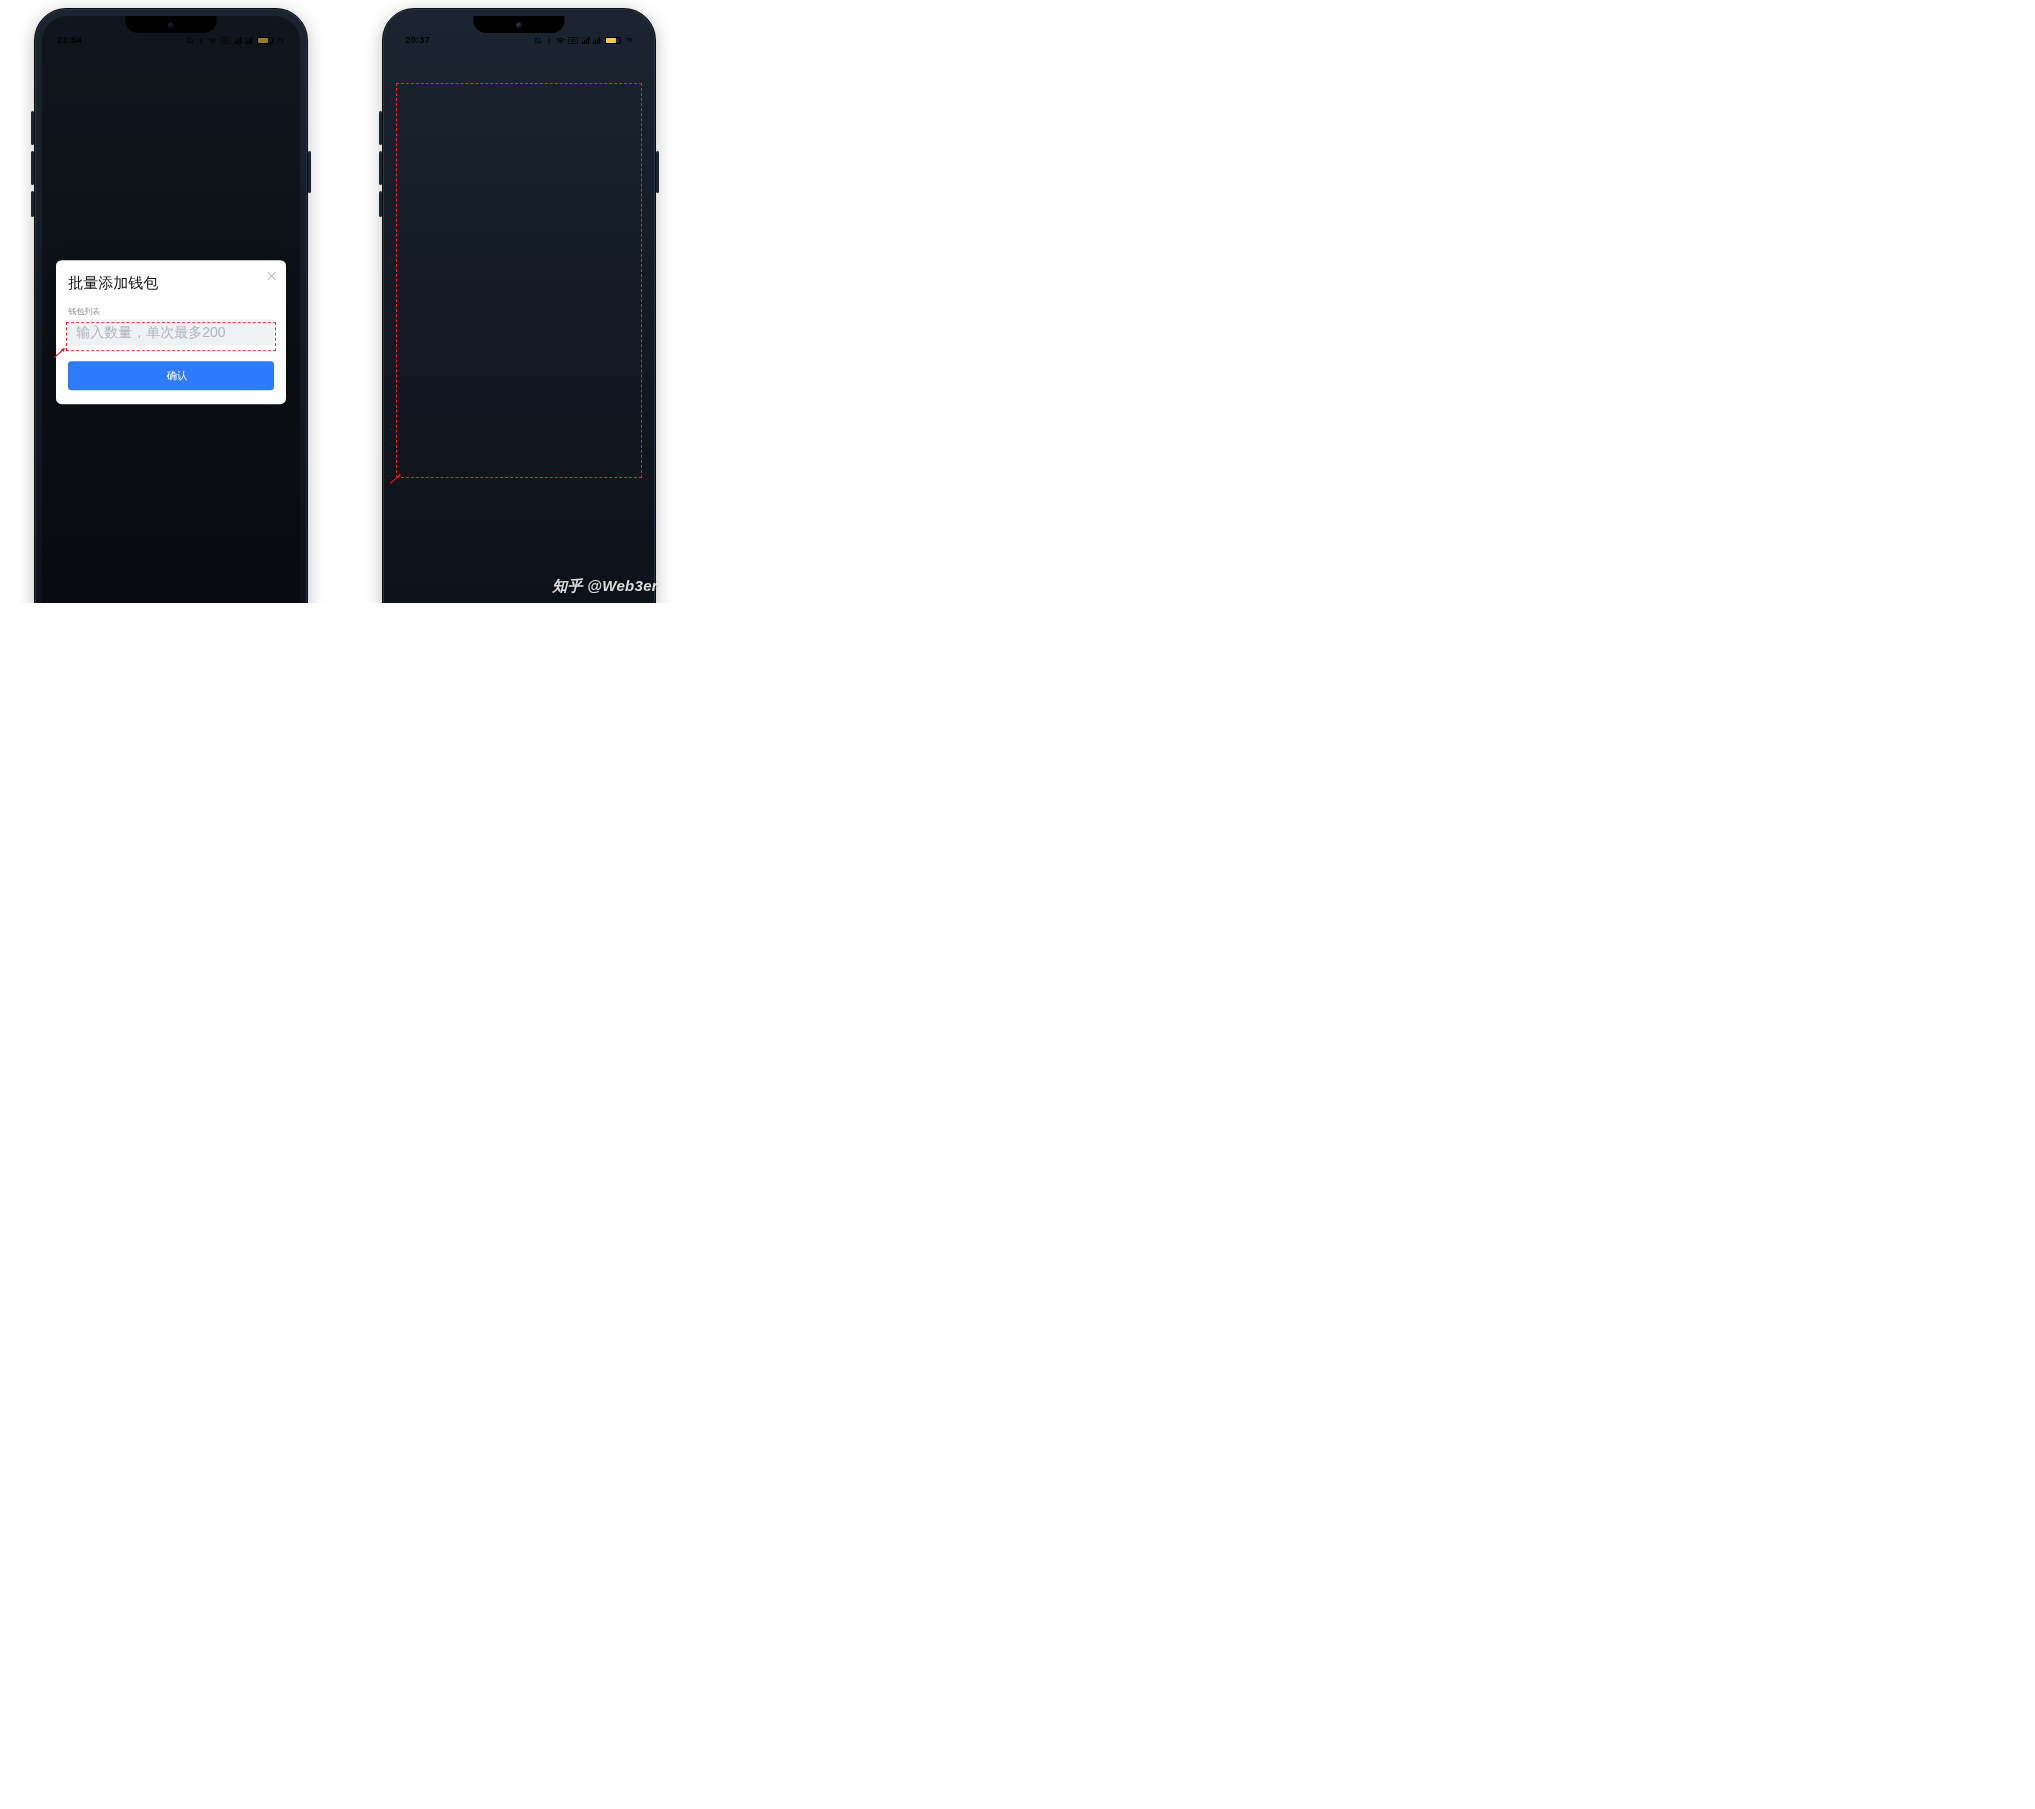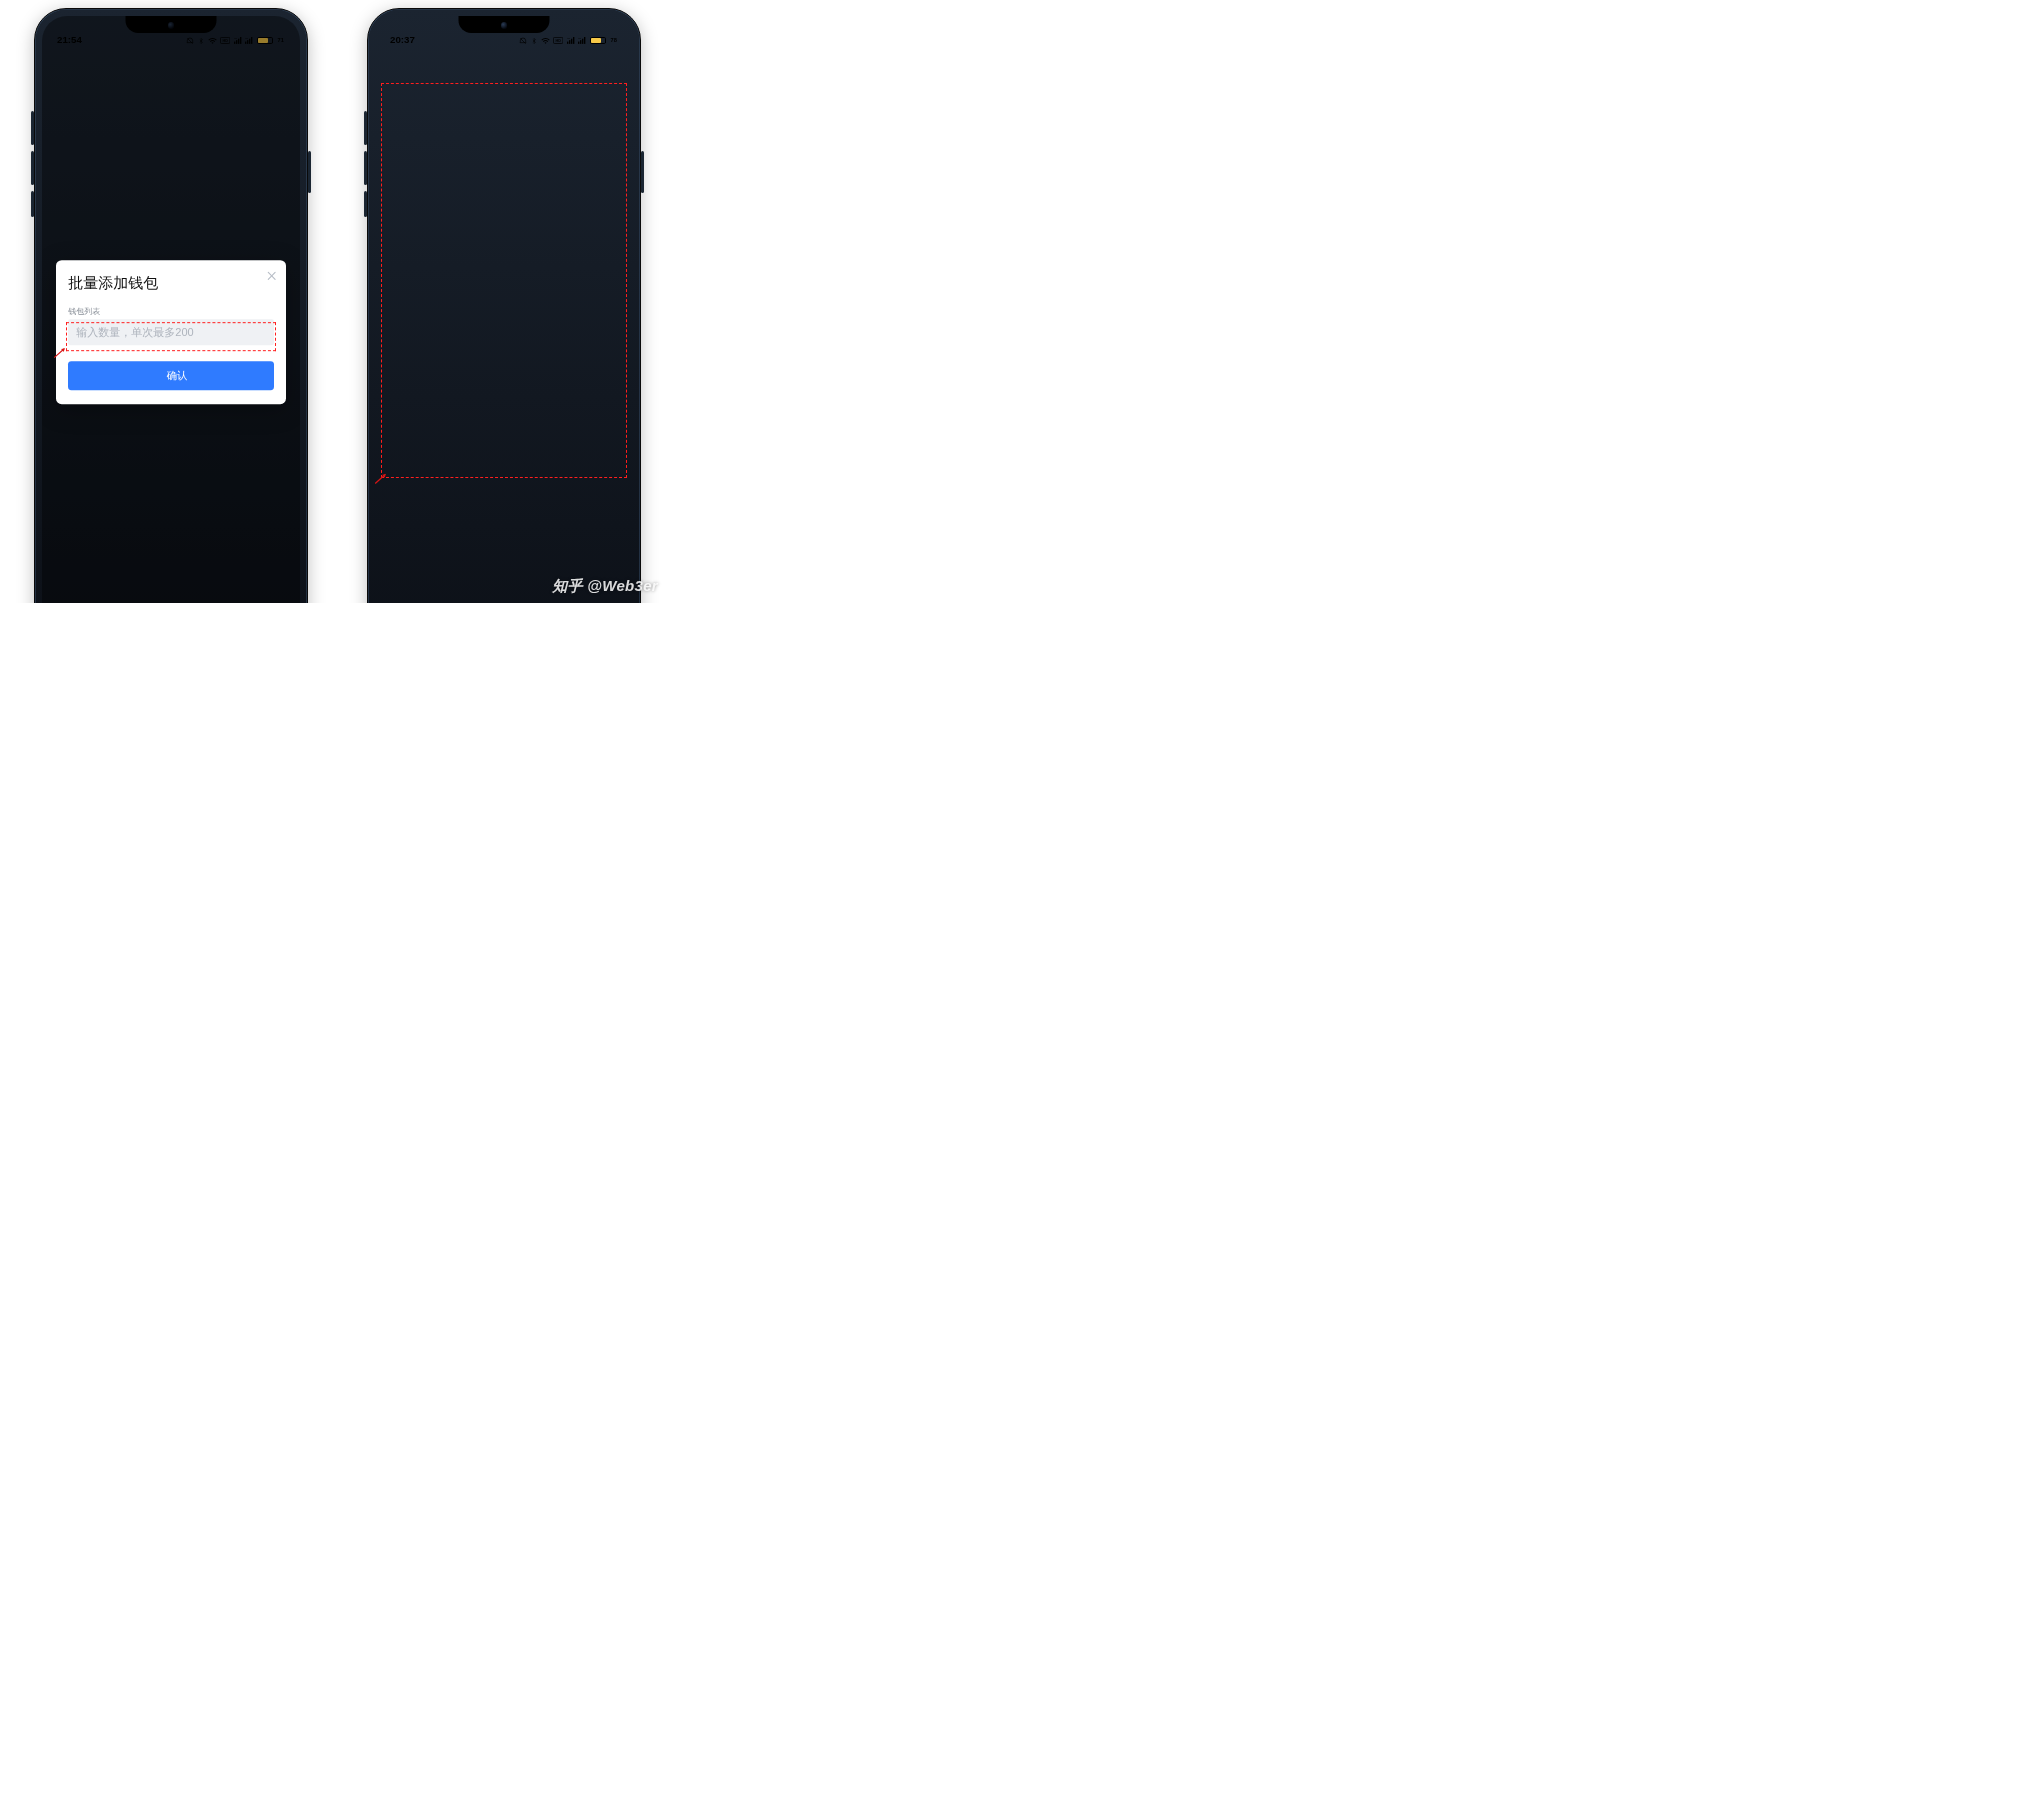--- a/index.html
+++ b/index.html
@@ -12,21 +12,21 @@
     overflow:hidden;
   }
 
   .phone {
     position:absolute;
     width:274px;
     height:648px;
     top:8px;
   }
   .phone-left  { left:34px; }
-  .phone-right { left:367px;border-radius:18px; }
+  .phone-right { left:382px;border-radius:18px; }
 
   .phone-frame {
     position:absolute;
     inset:0;
     border:1.7px solid #0a0a0a;
     border-radius:32px;
     background:linear-gradient(180deg,#1b2430,#0c1017);
     box-shadow:0 0 0 0.6px #33475f inset, 0 4.6px 17px rgba(0,0,0,.25);
     pointer-events:none;
   }
@@ -133,21 +133,21 @@
     padding:13.7px 12.6px 13.7px 12.6px;
     z-index:70;
     box-shadow:0 5.7px 23px rgba(0,0,0,.25);
   }
   .modal-title{font-size:15px;font-weight:400;text-align:left;color:#111;}
   .modal-close{position:absolute;right:9.1px;top:10.3px;color:#b8bec7;}
   .modal-label{font-size:8px;color:#8a9099;margin-top:13.7px;}
   .modal-input{
     width:100%;height:26px;margin-top:2px;
     background:#eff1f4;border:none;border-radius:2.3px;
-    padding:12px 8px;font-size:11px;color:#333;
+    padding:12px 8px;font-size:14px;color:#333;
   }
   .modal-input::placeholder{color:#aeb4bd;}
   .modal-confirm{
     margin-top:16px;width:100%;height:28.6px;border:none;border-radius:3.4px;
     background:#2f7bff;color:#fff;font-size:10.3px;font-weight:500;padding-left:12px;
   }
 
   
   .red-dash{position:absolute;border:1.1px dashed #ff1e1e;pointer-events:none;z-index:80;}
   .arrow{position:absolute;z-index:85;pointer-events:none;}

